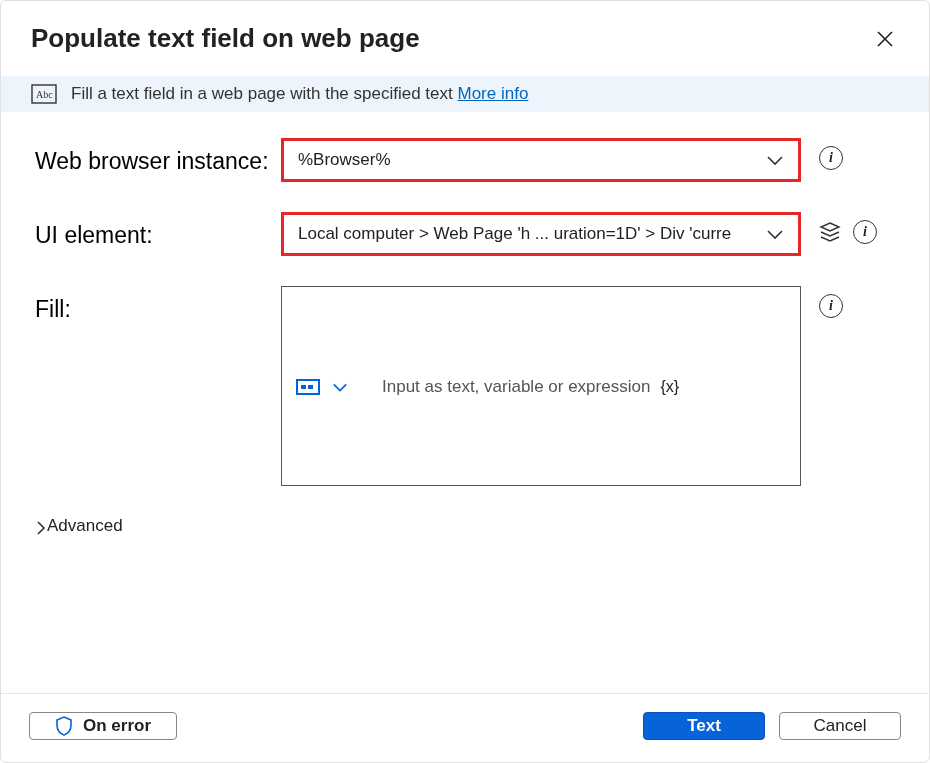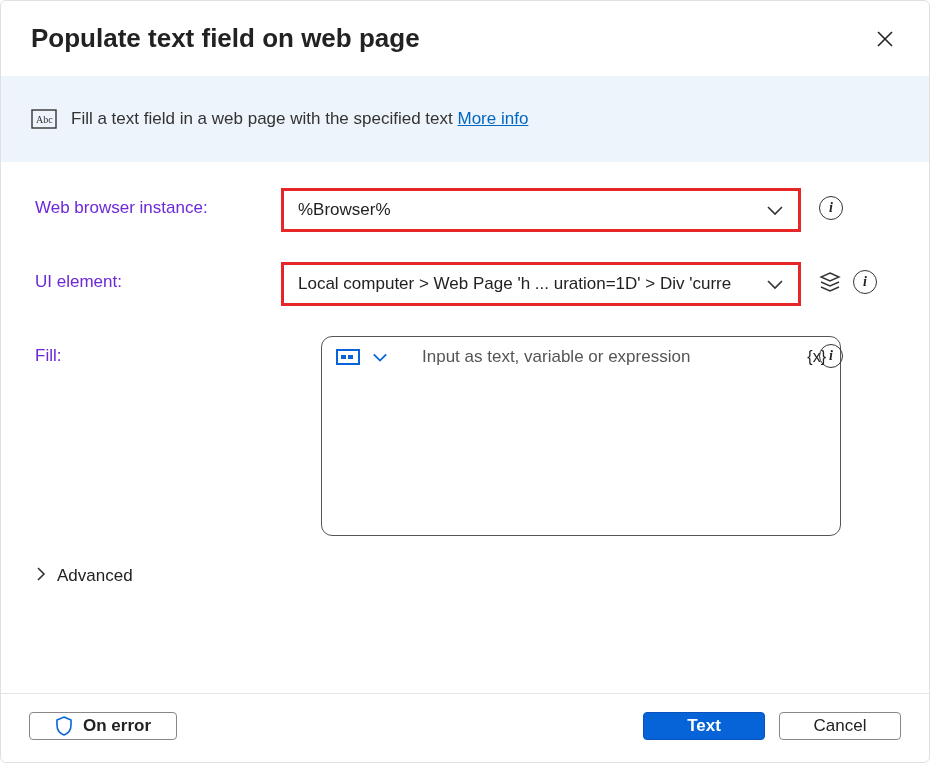--- a/index.html
+++ b/index.html
@@ -25,21 +25,21 @@
     font-size: 26px;
     font-weight: 600;
   }
   .close-btn {
     width: 28px; height: 28px;
     display: flex; align-items: center; justify-content: center;
     cursor: pointer;
   }
   .info-banner {
     background: #eef4fb;
-    padding: 33px 30px;
+    padding: 8px 30px;
     display: flex;
     align-items: center;
     gap: 14px;
     font-size: 17px;
     color: #333;
   }
   .info-banner a {
     color: #0067c0;
     text-decoration: underline;
   }
@@ -54,23 +54,23 @@
     margin-bottom: 30px;
     color: #222;
   }
   .param-row {
     display: flex;
     align-items: flex-start;
     margin-bottom: 30px;
   }
   .param-label {
     width: 246px;
-    font-size: 17px;
+    font-size: 23px;
     padding-top: 10px;
-    color: #6d28d9;
+    color: #000000;
   }
   .param-control {
     flex: 1;
     max-width: 520px;
   }
   .param-extras {
     display: flex;
     align-items: center;
     gap: 12px;
     margin-left: 18px;
@@ -89,47 +89,46 @@
     background: #fff;
   }
   .select-box .chevron {
     flex-shrink: 0;
     margin-left: 8px;
   }
   .select-text { white-space: nowrap; overflow: hidden; text-overflow: clip; }
   .text-editor {
     width: 100%;
     border: 1px solid #555;
-    border-radius: 11px;
+    border-radius: 0;
     min-height: 200px;
     display: flex;
-    flex-direction: column;
-    margin-left: 40px;
+    flex-direction: row;
   }
   .text-editor-header {
     display: flex;
     align-items: center;
     padding: 10px 14px 8px 14px;
     gap: 10px;
   }
   .text-editor-header .placeholder {
     flex: 1;
     color: #555;
     font-size: 17px;
     margin-left: 24px;
   }
   .text-editor-body {
     flex: 1;
     padding: 4px 20px 14px 20px;
     font-size: 17px;
   }
   .adv-row {
     display: flex;
-    align-items: flex-start;
-    gap: 10px;
+    align-items: flex-end;
+    gap: 0;
     margin-top: 18px;
     font-size: 17px;
     cursor: pointer;
   }
   .footer {
     border-top: 1px solid #e5e5e5;
     padding: 18px 28px 22px 28px;
     display: flex;
     align-items: center;
     justify-content: space-between;

